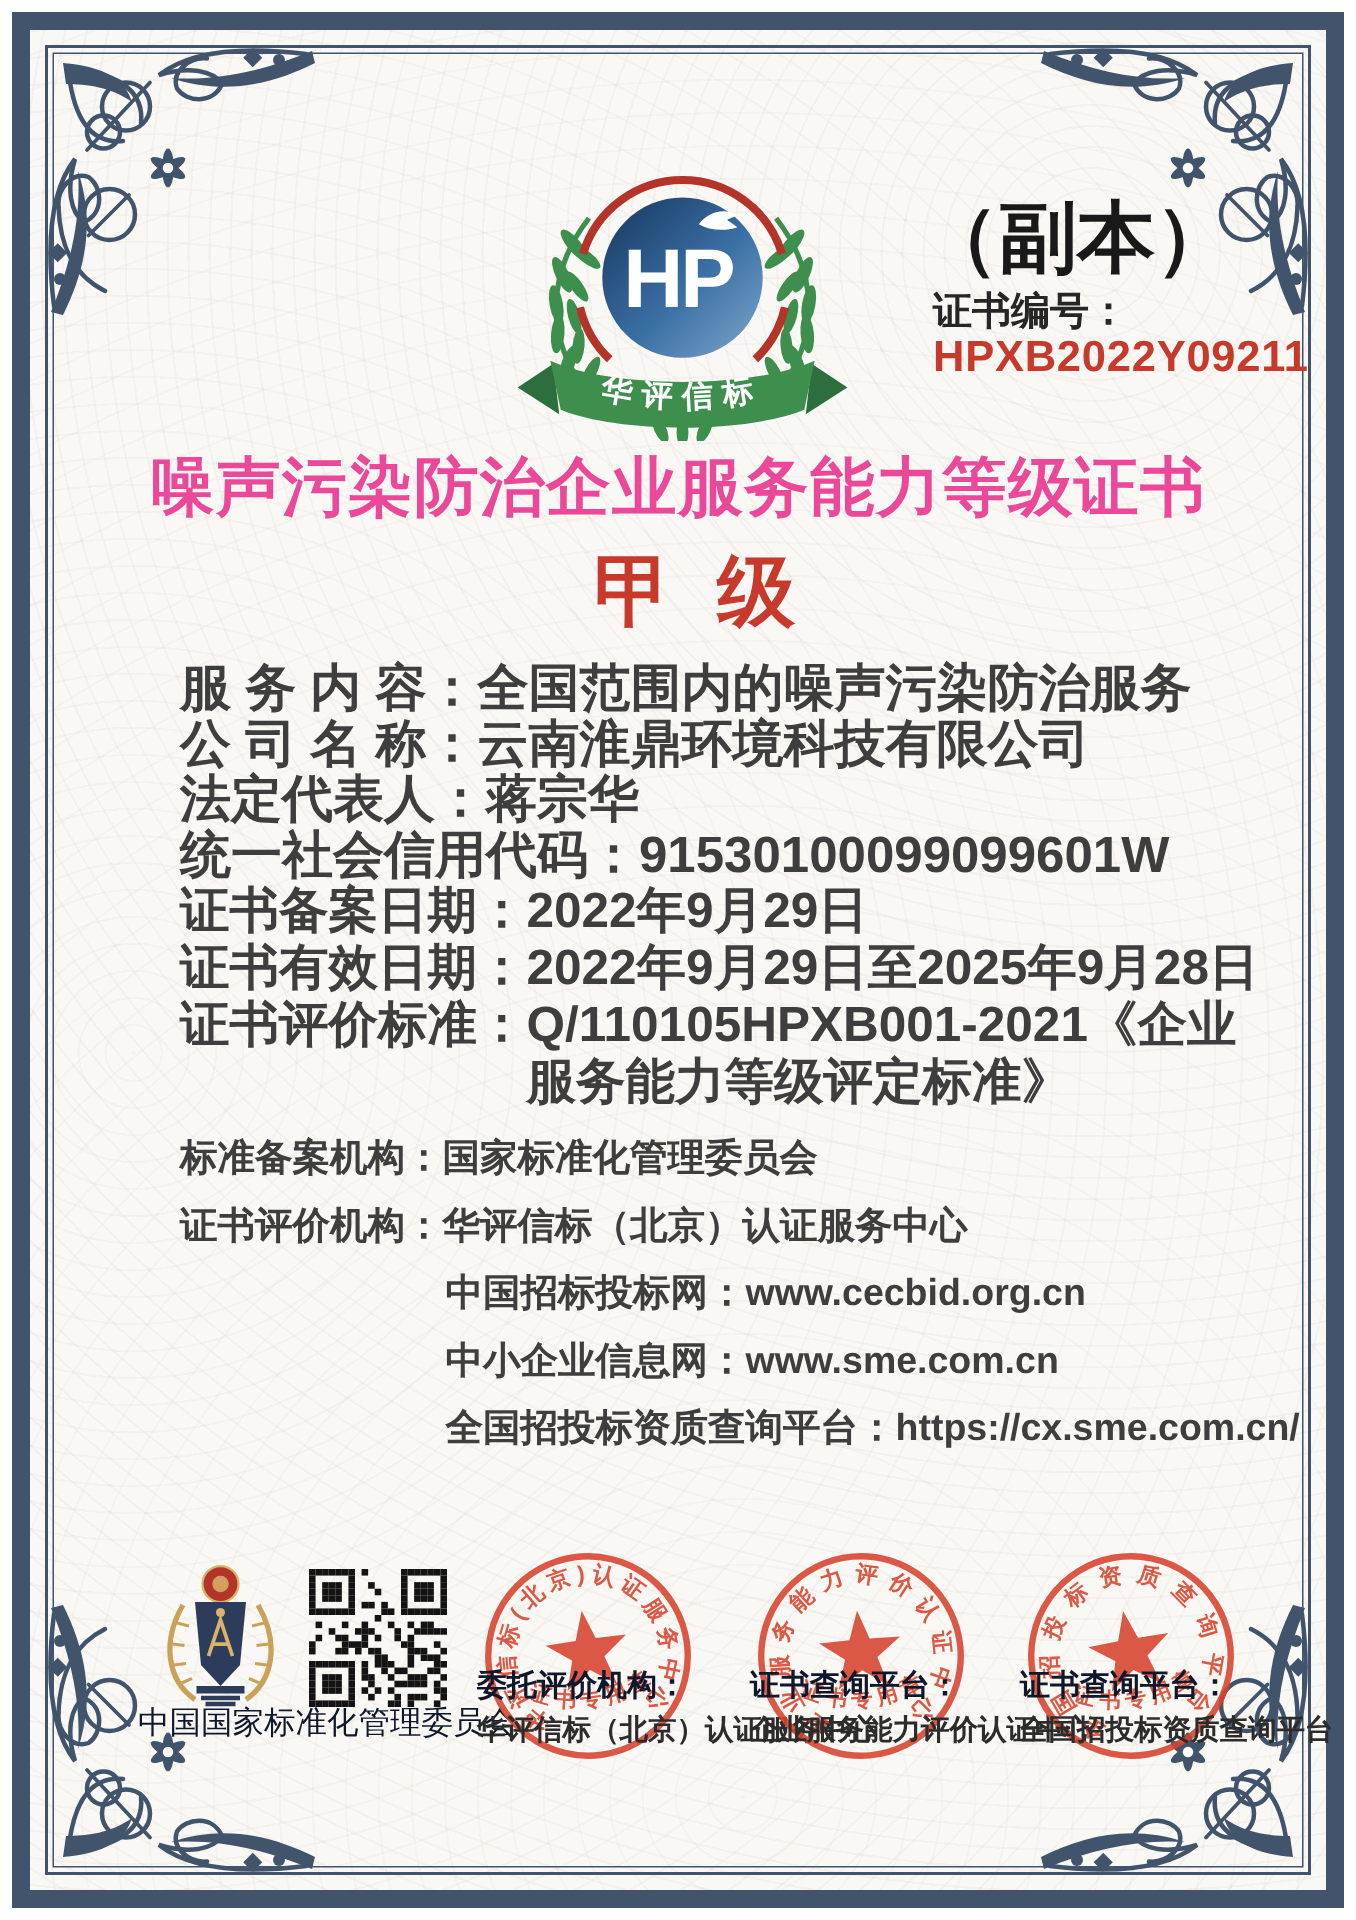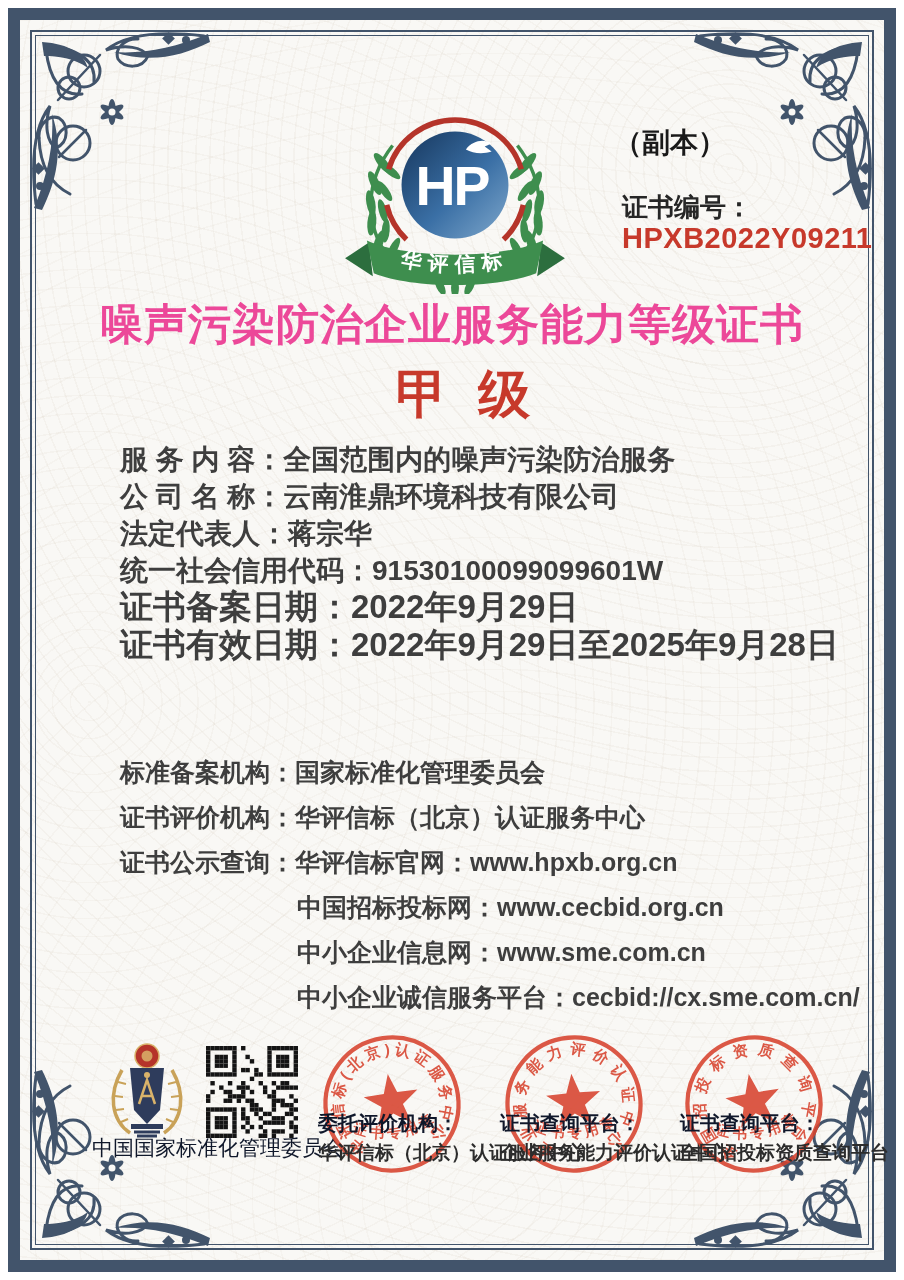--- a/index.html
+++ b/index.html
@@ -13,33 +13,33 @@
       repeating-radial-gradient(circle at 55% 95%, rgba(198,183,163,.08) 0 1.5px, transparent 1.5px 22px);}
   .frame2{position:absolute;left:30px;right:30px;top:30px;bottom:30px;border:2px solid #42546b;}
   .frame3{position:absolute;left:35px;right:35px;top:35px;bottom:35px;border:1px solid #42546b;}
   .corner{position:absolute;width:190px;height:190px;z-index:3;}
   .corner.tl{left:26px;top:26px;}
   .corner.tr{right:26px;top:26px;transform:scaleX(-1);}
   .corner.bl{left:26px;bottom:26px;transform:scaleY(-1);}
   .corner.br{right:26px;bottom:26px;transform:scale(-1,-1);}
   
   .logo{position:absolute;left:336px;top:94px;width:238px;height:200px;z-index:4;}
-  .copy-label{position:absolute;left:614px;top:124px;font-size:28px;font-weight:700;color:#191919;z-index:4;}
+  .copy-label{position:absolute;left:614px;top:124px;font-size:52px;font-weight:700;color:#191919;z-index:4;}
   .certno-label{position:absolute;left:622px;top:190px;font-size:26px;font-weight:700;color:#262626;z-index:4;}
   .certno-value{position:absolute;left:622px;top:222px;font-size:29px;font-weight:700;color:#c7392b;z-index:4;letter-spacing:.5px;}
   
   .title{position:absolute;left:0;right:0;top:296px;text-align:center;font-size:43px;font-weight:900;
          color:#ec4899;letter-spacing:1px;z-index:4;}
   .grade{position:absolute;left:0;right:0;top:360px;text-align:center;font-size:52px;font-weight:900;
          color:#c7392b;letter-spacing:8px;z-index:4;padding-left:30px;}
   
   .info-block{position:absolute;left:120px;z-index:4;color:#3e3e3e;font-weight:600;}
   .info-row{display:flex;align-items:flex-start;}
   .info-row .lbl{white-space:nowrap;}
-  #company-info{top:441px;font-size:28px;line-height:37px;}
+  #company-info{top:441px;font-size:34px;line-height:37px;}
   #cert-info{top:588px;font-size:33px;line-height:38px;}
   #cert-info .val{max-width:500px;}
   #query-info{top:750px;font-size:25px;line-height:45px;}
   #query-info .info-row.cont{padding-left:177px;}
   
   .emblem{position:absolute;left:100px;top:1040px;width:94px;height:100px;z-index:4;}
   .qr{position:absolute;left:206px;top:1046px;width:92px;height:92px;z-index:4;}
   #qr-code rect{fill:#141414;}
   .authority-caption{position:absolute;left:88px;top:1134px;width:260px;text-align:center;
     font-size:21px;font-weight:400;color:#0f172a;z-index:4;}
@@ -256,43 +256,43 @@
 
   <div id="cert-info" class="info-block">
     <div class="info-row">
         <span class="lbl">证书备案日期：</span>
         <span class="val">2022年9月29日</span>
       </div>
     <div class="info-row">
         <span class="lbl">证书有效日期：</span>
         <span class="val">2022年9月29日至2025年9月28日</span>
       </div>
+    <div class="info-row">
+        <span class="lbl">证书评价标准：</span>
+        <span class="val">Q/110105HPXB001-2021《企业服务能力等级评定标准》</span>
+      </div>
   </div>
 
   <div id="query-info" class="info-block">
     <div class="info-row">
         <span class="lbl">标准备案机构：</span>
         <span class="val">国家标准化管理委员会</span>
       </div>
     <div class="info-row">
         <span class="lbl">证书评价机构：</span>
         <span class="val">华评信标（北京）认证服务中心</span>
       </div>
-    <div class="info-row">
-        <span class="lbl">证书公示查询：</span>
-        <span class="val">华评信标官网：www.hpxb.org.cn</span>
-      </div>
     <div class="info-row cont">
         <span class="val">中国招标投标网：www.cecbid.org.cn</span>
       </div>
     <div class="info-row cont">
         <span class="val">中小企业信息网：www.sme.com.cn</span>
       </div>
     <div class="info-row cont">
-        <span class="val">中小企业诚信服务平台：cecbid://cx.sme.com.cn/</span>
+        <span class="val">全国招投标资质查询平台：https://cx.sme.com.cn/</span>
       </div>
   </div>
 
   <svg class="emblem" viewBox="0 0 94 100">
     <path d="M22,30 C8,54 11,80 30,93" stroke="#c9a258" stroke-width="3.5" fill="none"></path>
     <path d="M72,30 C86,54 83,80 64,93" stroke="#c9a258" stroke-width="3.5" fill="none"></path>
     <path d="M18,42 l8,2 M15,56 l8,1 M16,70 l8,-1 M21,82 l7,-3 M76,42 l-8,2 M79,56 l-8,1 M78,70 l-8,-1 M73,82 l-7,-3" stroke="#c9a258" stroke-width="2" fill="none"></path>
     <circle cx="47" cy="16" r="12" fill="#b5342a" stroke="#d9b36a" stroke-width="1.5"></circle>
     <circle cx="47" cy="16" r="5.5" fill="#d9b36a" opacity=".85"></circle>
     <path d="M30,28 L64,28 L60,70 L47,84 L34,70 Z" fill="#2e3c5c"></path>

